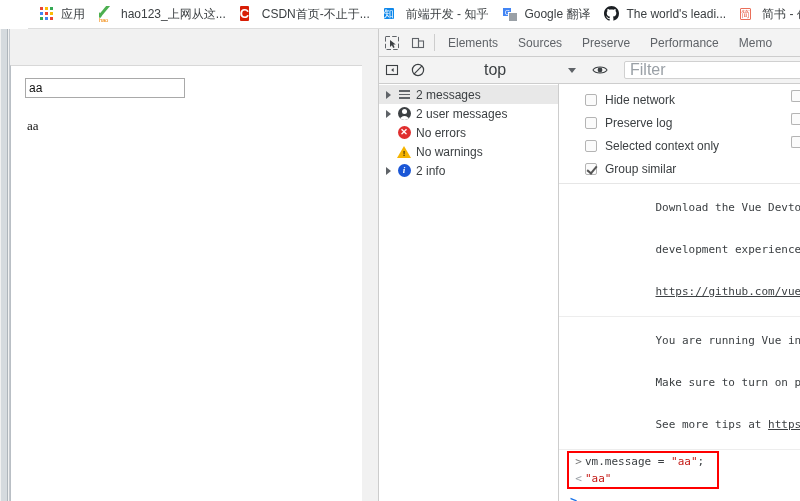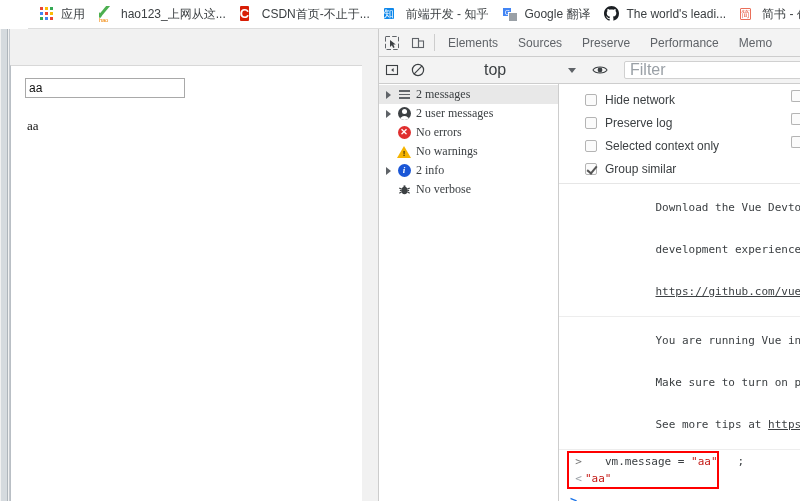--- a/index.html
+++ b/index.html
@@ -362,21 +362,21 @@
     border-bottom: 4px solid transparent;
     border-left: 5px solid #5f6368;
   }
   .side-ico {
     width: 18px;
     flex: 0 0 18px;
     display: flex;
     align-items: center;
     justify-content: center;
   }
-  .side-label { margin-left: 3px; font-family: Liberation Serif, serif; }
+  .side-label { margin-left: 3px; }
 
   
   .g-list { width: 11px; height: 9px; position: relative; }
   .g-list i {
     position: absolute; left: 0; width: 11px; height: 1.5px;
     background: #5f6368;
   }
   .g-person {
     width: 13px; height: 13px; border-radius: 50%;
     background: #3c4043; position: relative; overflow: hidden;
@@ -498,21 +498,21 @@
   }
   .chev {
     width: 13px;
     flex: 0 0 13px;
     text-align: center;
     font-family: "DejaVu Sans Mono", monospace;
     font-size: 11px;
   }
   .chev.input { color: #767676; }
   .chev.output { color: #9aa0a6; }
-  .code-plain { color: #3c4043; margin-left: 20px; }
+  .code-plain { color: #3c4043; }
   .code-string { color: #c41a16; }
   .result-string { color: #c41a16; }
 
   .prompt-line {
     display: flex;
     align-items: center;
     height: 17px;
     padding-left: 11px;
     margin-top: 3px;
   }
@@ -743,36 +743,20 @@
         <div class="side-row">
           <span class="side-twisty">
               <span class="tri"></span>
             </span>
           <span class="side-ico">
             <span class="g-info">i</span>
           </span>
           <span class="side-label">2 info</span>
         </div>
 
-        <div class="side-row">
-          <span class="side-twisty"></span>
-          <span class="side-ico">
-            <svg class="g-verbose" viewBox="0 0 14 14">
-              <ellipse cx="7" cy="8" rx="3.3" ry="4" fill="#3c4043"></ellipse>
-              <rect x="6" y="2.6" width="2" height="2.6" fill="#3c4043"></rect>
-              <line x1="1.4" y1="5.5" x2="4" y2="6.5" stroke="#3c4043" stroke-width="1.2"></line>
-              <line x1="12.6" y1="5.5" x2="10" y2="6.5" stroke="#3c4043" stroke-width="1.2"></line>
-              <line x1="1.4" y1="11" x2="4" y2="9.5" stroke="#3c4043" stroke-width="1.2"></line>
-              <line x1="12.6" y1="11" x2="10" y2="9.5" stroke="#3c4043" stroke-width="1.2"></line>
-              <line x1="2" y1="8" x2="4" y2="8" stroke="#3c4043" stroke-width="1.2"></line>
-              <line x1="12" y1="8" x2="10" y2="8" stroke="#3c4043" stroke-width="1.2"></line>
-            </svg>
-          </span>
-          <span class="side-label">No verbose</span>
-        </div>
 
       </div>
 
       <div id="dt-console">
 
         <div id="dt-settings">
           <div class="cbrow">
             <span class="cbox"></span>
             <span class="cb-label">Hide network</span>
             <span class="edge-stub" style="top:6px"></span>

